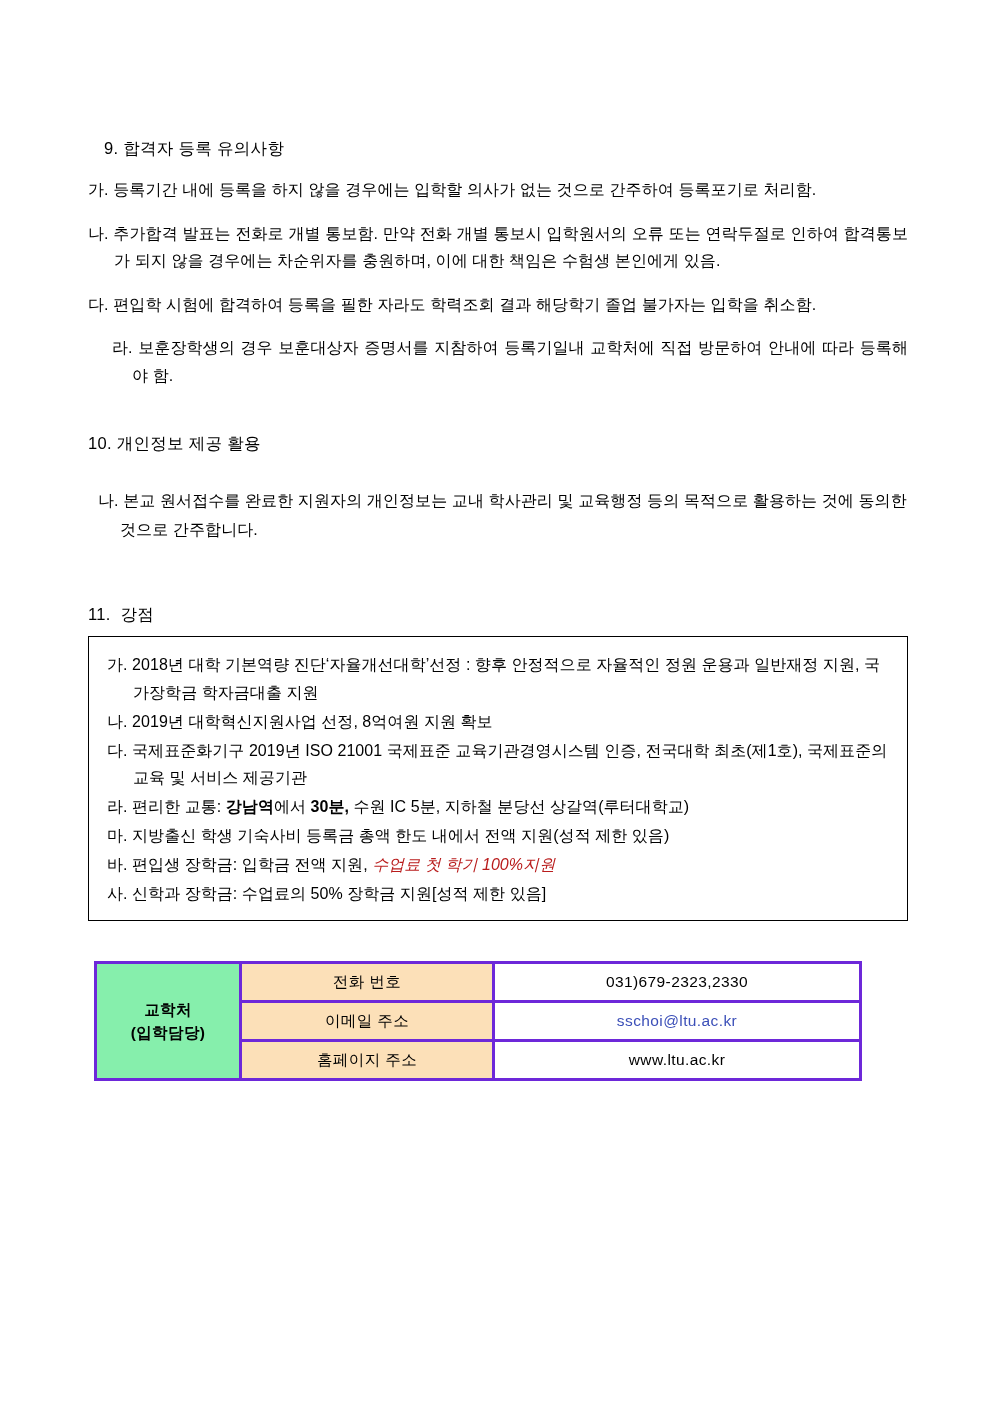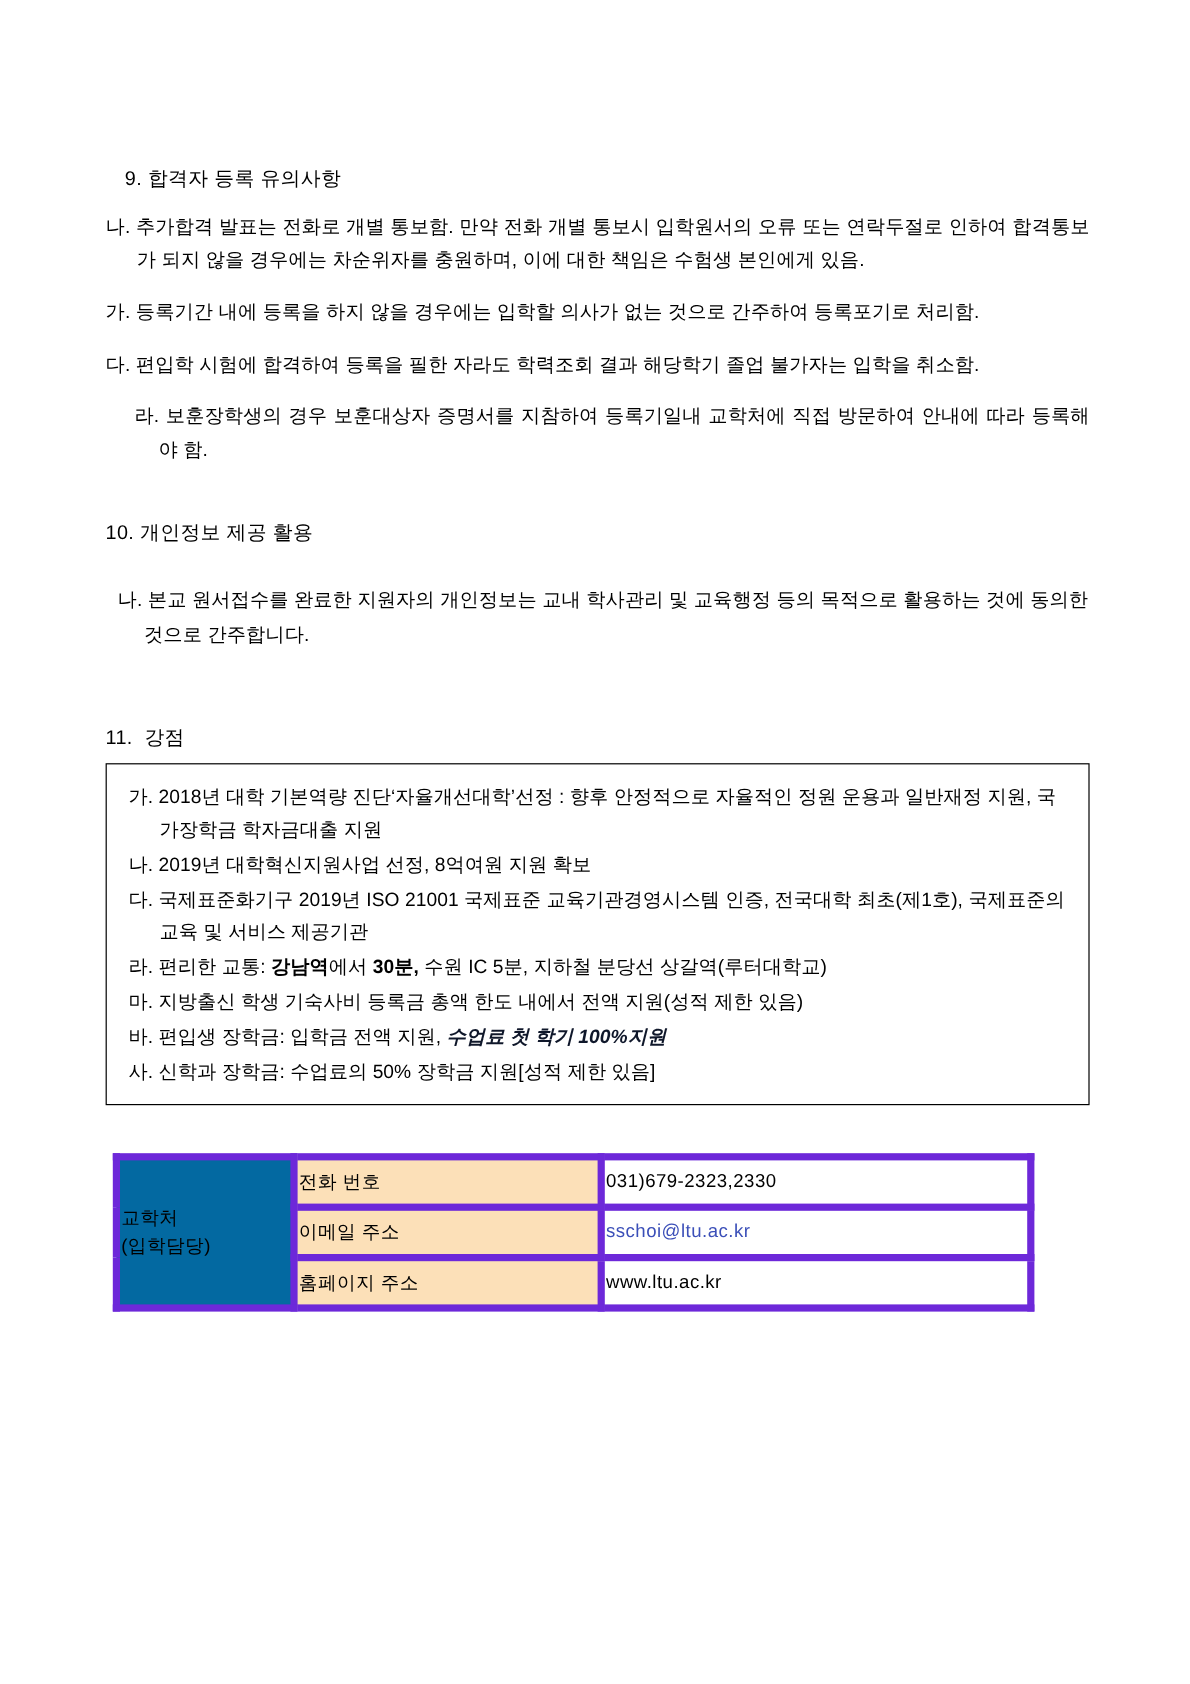--- a/index.html
+++ b/index.html
@@ -74,43 +74,45 @@
   .box .line {
     font-size: 16px;
     line-height: 1.74;
     letter-spacing: 0.05px;
     padding-left: 26px;
     text-indent: -26px;
     margin: 0 0 1px 0;
   }
   .bold { font-weight: bold; }
   .red-ital {
-    color: #0f172a;
+    color: #b91c1c;
     font-style: italic;
-    font-weight: bold;
+    font-weight: normal;
   }
 
   
   table.contact {
     border-collapse: collapse;
     margin-top: 10px;
     margin-left: 6px;
     width: 768px;
     table-layout: fixed;
   }
   table.contact td {
-    border: 6px solid #6d28d9;
+    border: 3px solid #6d28d9;
     height: 34px;
     font-size: 15.5px;
+    text-align: center;
     vertical-align: middle;
     letter-spacing: 0.4px;
   }
   td.head-cell {
-    background: #0369a1;
+    background: #86efac;
     width: 140px;
+    font-weight: bold;
   }
   td.label-cell {
     background: #fce0b8;
     width: 248px;
   }
   td.value-cell {
     background: #ffffff;
   }
   .head-cell .l1 { display: block; line-height: 1.5; }
   .head-cell .l2 { display: block; line-height: 1.5; }
@@ -119,22 +121,22 @@
   .nowrap { white-space: nowrap; }
 </style>
 </head>
 <body>
 
 <div class="page">
   <div class="content">
 
     <div class="block-9">
       <div class="sec-title indent-1">9. 합격자 등록 유의사항</div>
+      <p class="hang">가.  등록기간 내에 등록을 하지 않을 경우에는 입학할 의사가 없는 것으로 간주하여 등록포기로 처리함.</p>
       <p class="hang">나.  추가합격 발표는 전화로 개별 통보함. 만약 전화 개별 통보시 입학원서의 오류 또는 연락두절로 인하여 합격통보가 되지 않을 경우에는 차순위자를 충원하며, 이에 대한 책임은 수험생 본인에게 있음.</p>
-      <p class="hang">가.  등록기간 내에 등록을 하지 않을 경우에는 입학할 의사가 없는 것으로 간주하여 등록포기로 처리함.</p>
       <p class="hang">다.  편입학 시험에 합격하여 등록을 필한 자라도 학력조회 결과 해당학기 졸업 불가자는 입학을 취소함.</p>
       <p class="hang deep">라.  보훈장학생의 경우 보훈대상자 증명서를 지참하여 등록기일내 교학처에 직접 방문하여 안내에 따라 등록해야 함.</p>
     </div>
 
     <div class="gap-lg"></div>
 
     <div class="block-10">
       <div class="sec-title">10. 개인정보 제공 활용</div>
       <div class="gap-sm"></div>
       <p class="hang-10">나. 본교 원서접수를 완료한 지원자의 개인정보는 교내 학사관리 및 교육행정 등의 목적으로 활용하는 것에 동의한 것으로 간주합니다.</p>

